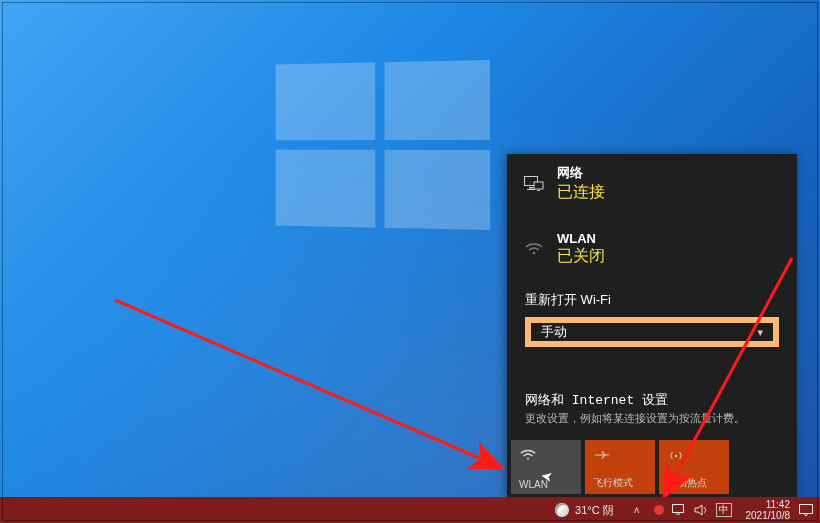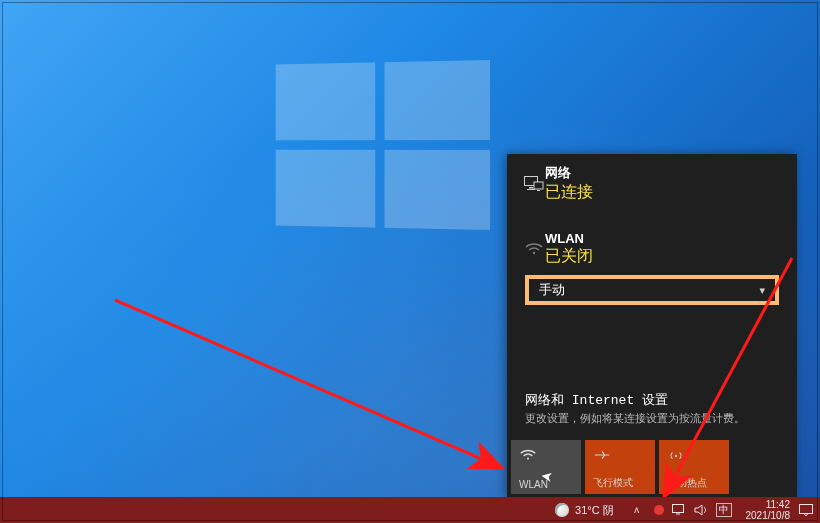--- a/index.html
+++ b/index.html
@@ -34,31 +34,31 @@
     right: 23px;
     top: 154px;
     width: 290px;
     height: 344px;
     background: #1f1f1f;
     color: #fff;
     box-shadow: -2px 0 10px rgba(0,0,0,0.4);
     display: flex;
     flex-direction: column;
   }
-  .np-row { display: flex; padding: 10px 14px 10px 16px; align-items: center; }
+  .np-row { display: flex; gap: 12px; padding: 10px 14px 10px 16px; align-items: center; }
   .np-row.wlan { padding-top: 18px; padding-bottom: 8px; }
   .np-icon { width: 22px; display: flex; justify-content: center; color: #cfcfcf; }
   .np-texts { display: flex; flex-direction: column; }
   .np-title { font-size: 13px; font-weight: 600; }
   .np-sub   { font-size: 16px; color: #fde047; }
 
   .np-section-label { padding: 16px 18px 8px 18px; font-size: 13px; }
   .np-dropdown {
     margin: 0 18px;
-    border: 4px solid #fdba74;
+    border: 6px solid #fdba74;
     height: 30px;
     display: flex; align-items: center; justify-content: space-between;
     padding: 0 10px;
     font-size: 13px;
     color: #fff;
     background: transparent;
   }
   .np-dropdown .chev { font-size: 11px; color: #cfcfcf; }
 
   .np-spacer { flex: 1; }
@@ -152,20 +152,21 @@
           <path d="M5 8 C8 5.5 12 5.5 15 8" fill="none" stroke="#7a7a7a" stroke-width="1.5"></path>
           <circle cx="10" cy="11" r="1.2" fill="#7a7a7a"></circle>
         </svg>
     </span>
     <div class="np-texts">
       <span class="np-title">WLAN</span>
       <span class="np-sub">已关闭</span>
     </div>
   </div>
 
+  <div class="np-section-label">重新打开 Wi-Fi</div>
   <div class="np-dropdown">
     <span>手动</span>
     <span class="chev">▾</span>
   </div>
 
   <div class="np-spacer"></div>
 
   <div class="np-links">
     <div class="np-link-title">网络和 Internet 设置</div>
     <div class="np-link-sub">更改设置，例如将某连接设置为按流量计费。</div>

